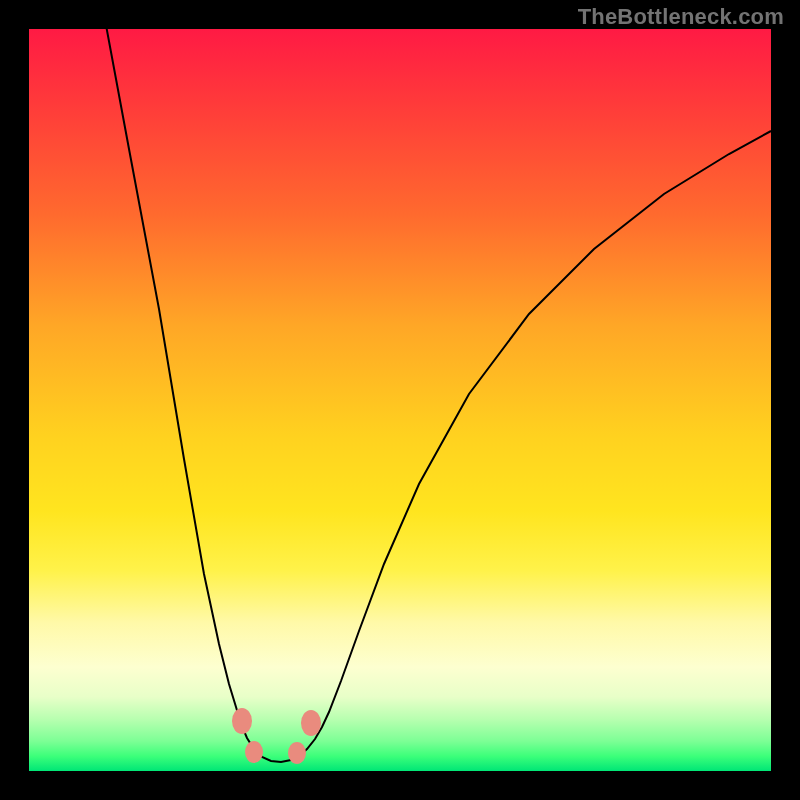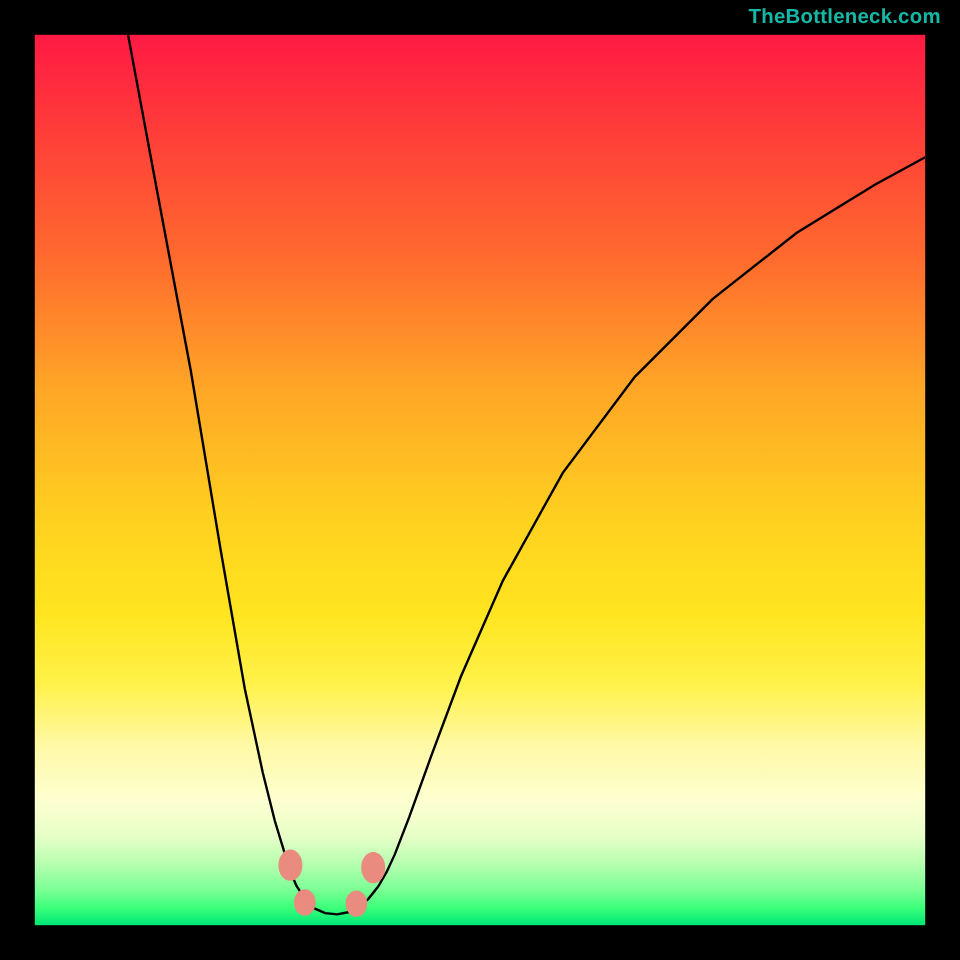--- a/index.html
+++ b/index.html
@@ -31,23 +31,23 @@
       #7cff95 96%,
       #3cff7a 98%,
       #00e676 100%
     );
   }
   .watermark {
     position: absolute;
     top: 4px;
     right: 16px;
     font-family: Arial, Helvetica, sans-serif;
-    font-size: 17px;
+    font-size: 22px;
     font-weight: bold;
-    color: #14b8a6;
+    color: #737373;
     letter-spacing: 0.2px;
   }
   svg.plot {
     position: absolute;
     left: 0;
     top: 0;
     width: 742px;
     height: 742px;
   }
   .curve {

